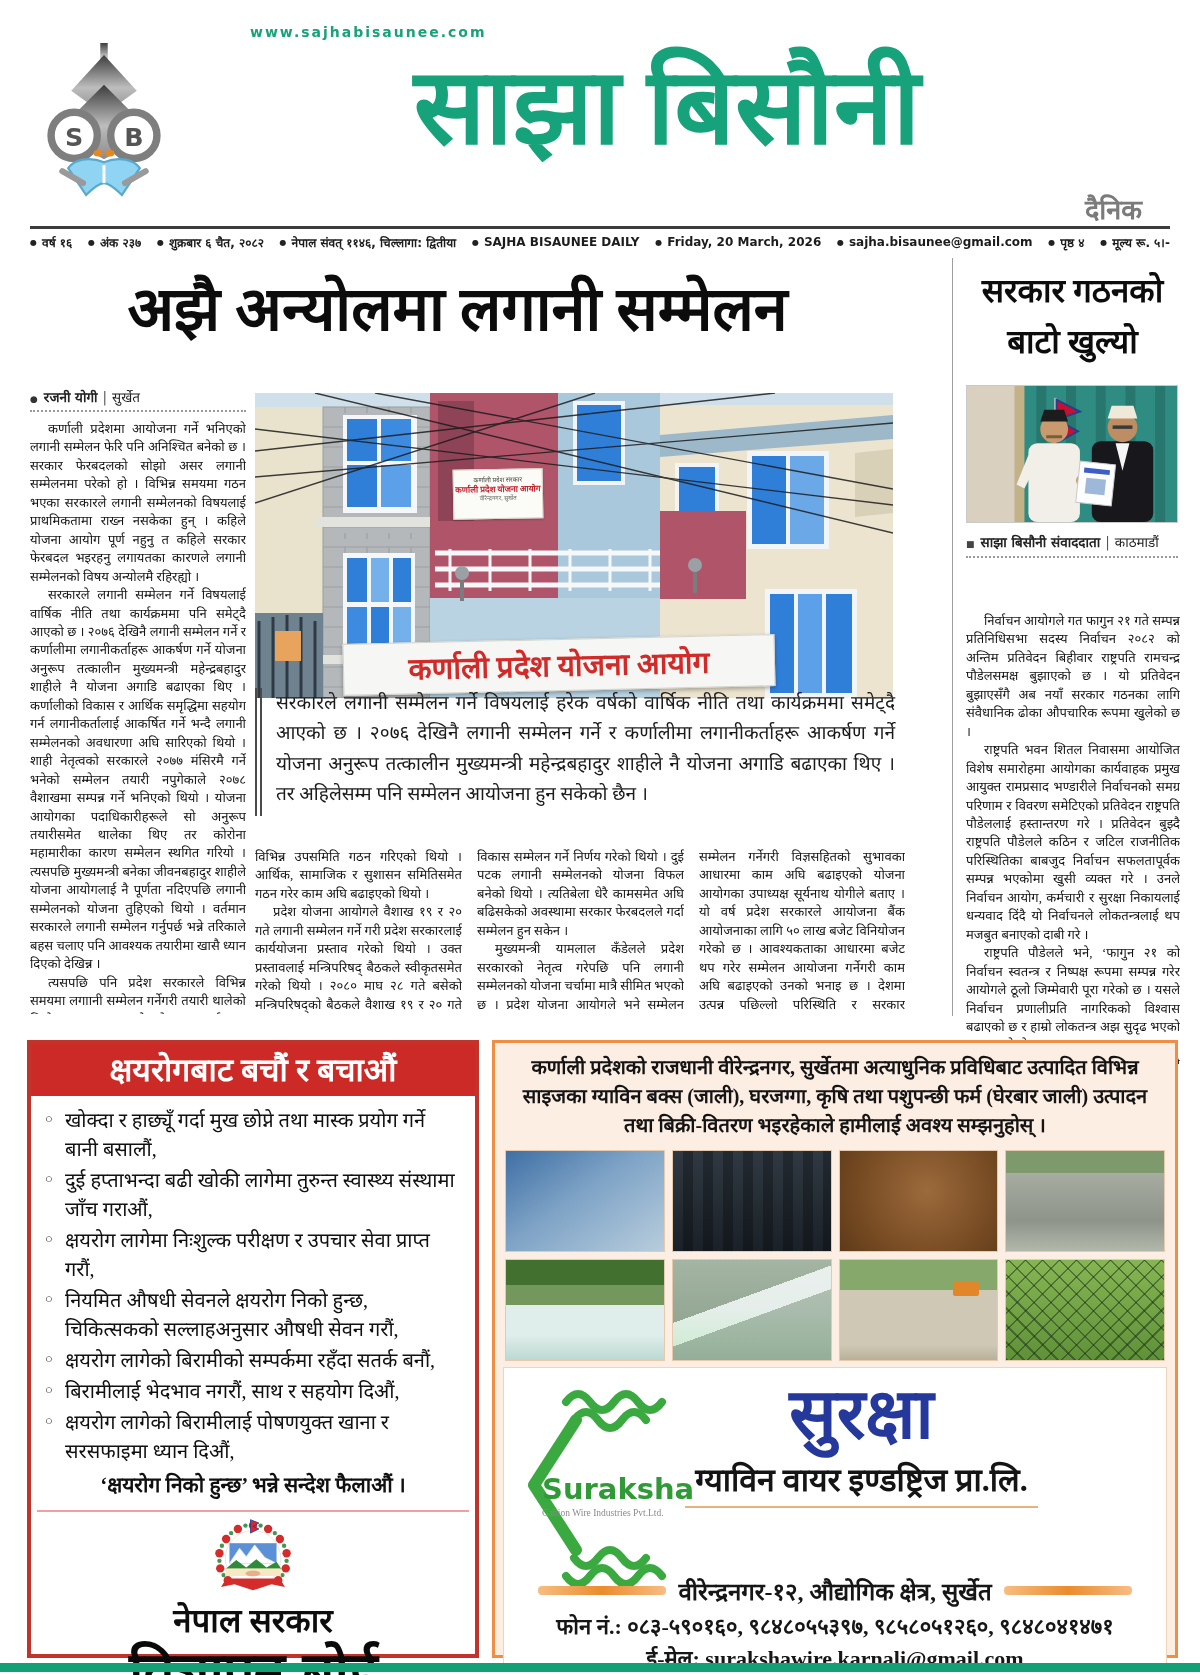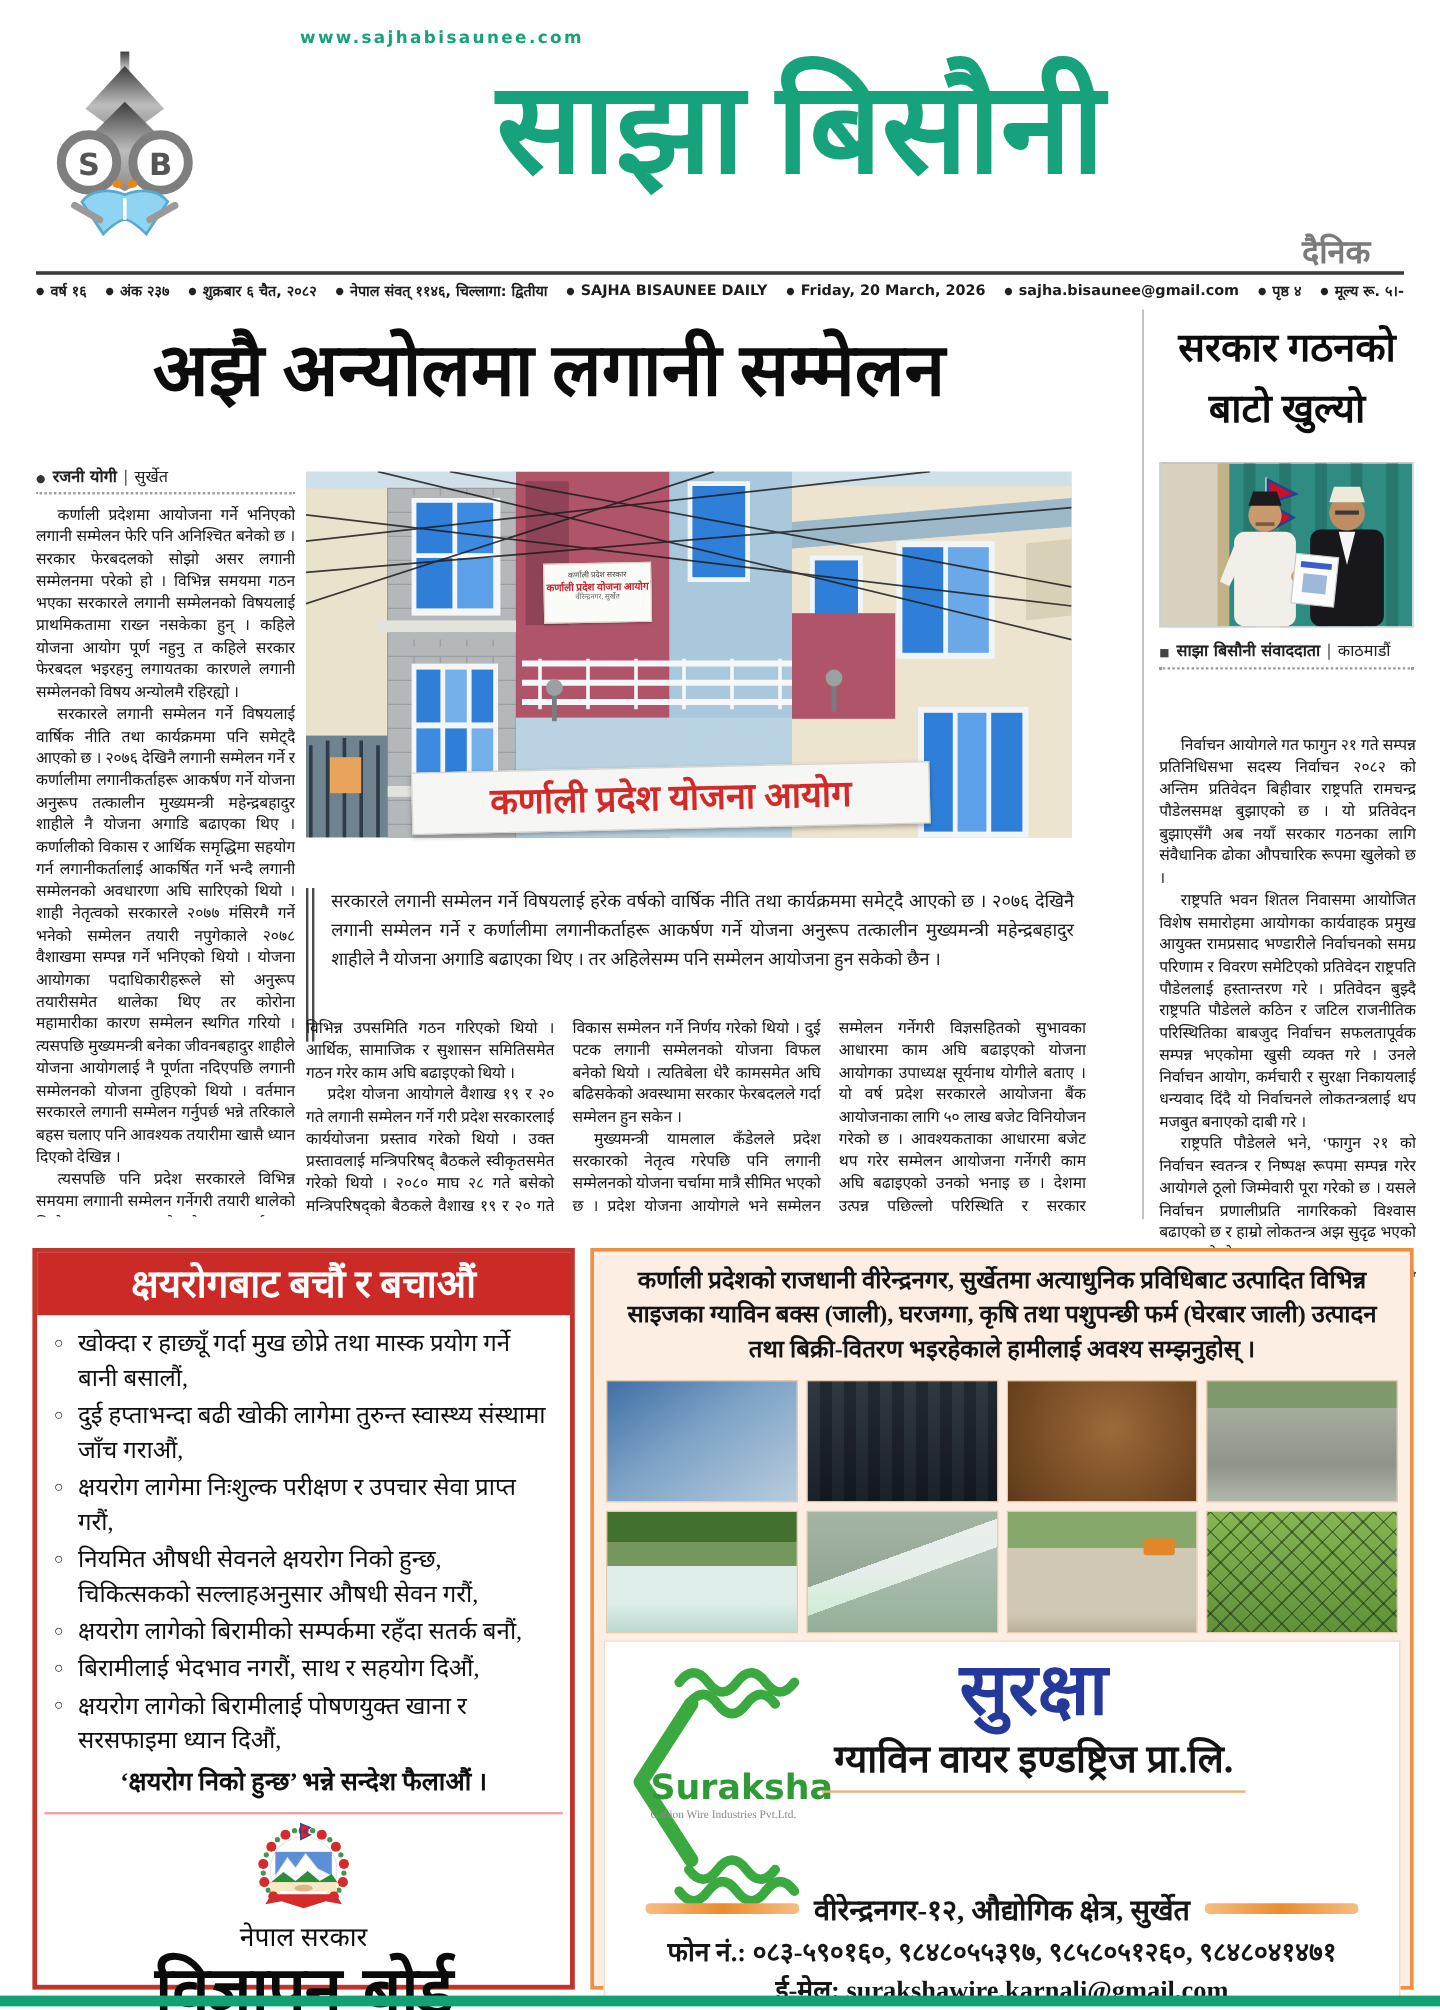--- a/index.html
+++ b/index.html
@@ -47,22 +47,22 @@
                 border:1px solid #d9d2c4; text-align:center; padding-top:6px; line-height:1.25;
                 transform:rotate(-1deg); box-shadow:0 1px 2px rgba(0,0,0,.25); }
   .sign-small .s1 { font-size:6.5px; color:#444; }
   .sign-small .s2 { font-size:8.5px; font-weight:bold; color:#c32430; }
   .sign-small .s3 { font-size:6px; color:#666; }
   .sign-main { position:absolute; left:88px; top:246px; width:432px; height:52px; background:#f6f7f4;
                border:1px solid #d4d4cd; transform:rotate(-1.3deg); text-align:center;
                line-height:52px; font-size:30px; font-weight:bold; color:#d22a28;
                box-shadow:0 2px 4px rgba(0,0,0,.3); white-space:nowrap; }
 
-  .pull-quote { left:255px; top:740px; width:640px; height:128px; border-left:7px double #4a4a4a;
-                padding-left:14px; font-size:15px; line-height:1.6; text-align:justify; color:#1a1a1a; }
+  .pull-quote { left:255px; top:688px; width:640px; height:128px; border-left:7px double #4a4a4a;
+                padding-left:14px; font-size:19px; line-height:1.6; text-align:justify; color:#1a1a1a; }
   .lead-colA { left:255px; top:848px; width:207px; height:166px; }
   .lead-colB { left:477px; top:848px; width:207px; height:166px; }
   .lead-colC { left:699px; top:848px; width:206px; height:166px; }
 
   
   .v-divider { left:952px; top:258px; width:1px; height:758px; background:#9d9d9d; }
   .side-headline { left:965px; top:266px; width:215px; text-align:center; font-weight:900;
                    font-size:33px; line-height:1.55; color:#0c0c0c; }
   .side-photo { left:966px; top:385px; width:212px; height:138px; border:1px solid #c9c9c9; overflow:hidden; }
   .side-photo svg { width:100%; height:100%; display:block; }
@@ -74,21 +74,21 @@
   
   .tb-box { left:27px; top:1040px; width:452px; height:618px; border:4px solid #c1332b; background:#fff; }
   .tb-head { height:52px; background:#cb2a26; color:#fff; text-align:center; line-height:52px;
              font-size:32px; font-weight:bold; white-space:nowrap; }
   .tb-list { padding:10px 14px 0 14px; font-size:20px; line-height:1.45; color:#101010; }
   .tb-item { display:flex; margin-bottom:2px; }
   .tb-marker { flex:0 0 20px; font-size:13px; padding-top:4px; color:#222; }
   .tb-slogan { text-align:center; font-weight:bold; font-size:21px; margin-top:4px; color:#101010; }
   .tb-sep { margin:10px 6px 0 6px; border-top:2px solid #f0a0a0; }
   .tb-emblem { display:block; margin:6px auto 0 auto; width:92px; height:84px; }
-  .tb-gov { text-align:center; font-size:22px; font-weight:400; line-height:1.2; color:#0d0d0d; }
+  .tb-gov { text-align:center; font-size:33px; font-weight:700; line-height:1.2; color:#0d0d0d; }
   .tb-board { text-align:center; font-size:56px; font-weight:900; line-height:1.1;
               letter-spacing:-1px; color:#0a0a0a; font-family:"DejaVu Sans",sans-serif; white-space:nowrap; }
 
   
   .ad-box { left:492px; top:1040px; width:686px; height:618px; border:3px solid #ef8e44; background:#fdeee4; }
   .ad-intro { padding:10px 26px 6px 26px; text-align:center; font-weight:bold;
               font-size:20px; line-height:1.45; color:#141414; }
   .ad-grid { display:grid; grid-template-columns:repeat(4,1fr); grid-auto-rows:102px; gap:7px;
              margin:4px 10px 6px 10px; }
   .ad-grid > div { border:1px solid #e7c9ae; }
@@ -109,21 +109,21 @@
          linear-gradient(180deg,#86b653,#5f9138); }
 
   .ad-panel { position:relative; background:#fff; margin:0 8px 8px 8px; height:300px; border:1px solid #f2d4b8; }
   .ad-logo { position:absolute; left:10px; top:12px; width:168px; height:215px; }
   .ad-logo svg { position:absolute; left:0; top:0; width:168px; height:215px; }
   .ad-logo .lg-name { position:absolute; left:28px; top:92px; width:140px; font-family:"DejaVu Sans",sans-serif;
                       font-size:29px; font-weight:bold; color:#2f9a36; letter-spacing:0; }
   .ad-logo .lg-sub { position:absolute; left:28px; top:128px; width:150px; font-family:Liberation Serif, serif;
                      font-size:9.5px; color:#8a8a8a; }
   .ad-center { position:absolute; left:175px; right:122px; top:0; text-align:center; }
-  .ad-brand { font-size:60px; font-weight:900; color:#24399b; line-height:1.35; white-space:nowrap; }
+  .ad-brand { font-size:70px; font-weight:900; color:#24399b; line-height:1.35; white-space:nowrap; }
   .ad-subbrand { display:inline-block; font-size:32px; font-weight:900; color:#141414;
                  border-bottom:2px solid #e8b27c; padding:0 10px 6px 10px; margin-top:-6px; white-space:nowrap; }
   .ad-badge { position:absolute; right:10px; top:6px; width:106px; height:106px; border-radius:50%;
               background:radial-gradient(circle at 35% 30%,#fbc04d,#f2a01b 70%,#e8920f);
               box-shadow:0 1px 4px rgba(0,0,0,.25); text-align:center; padding-top:16px; }
   .ad-badge .bd1 { color:#ffffff; font-weight:bold; font-size:17px; line-height:1.2; }
   .ad-badge .bd2 { color:#2f7d23; font-weight:bold; font-size:16px; line-height:1.25; }
   .ad-badge .bd3 { display:inline-block; margin-top:4px; background:#fff; color:#c22020; font-style:italic;
                    font-weight:bold; font-size:8.5px; padding:1px 6px; border-radius:4px; white-space:nowrap; }
   .ad-row { position:absolute; left:0; right:0; text-align:center; font-weight:bold; color:#161616; }

